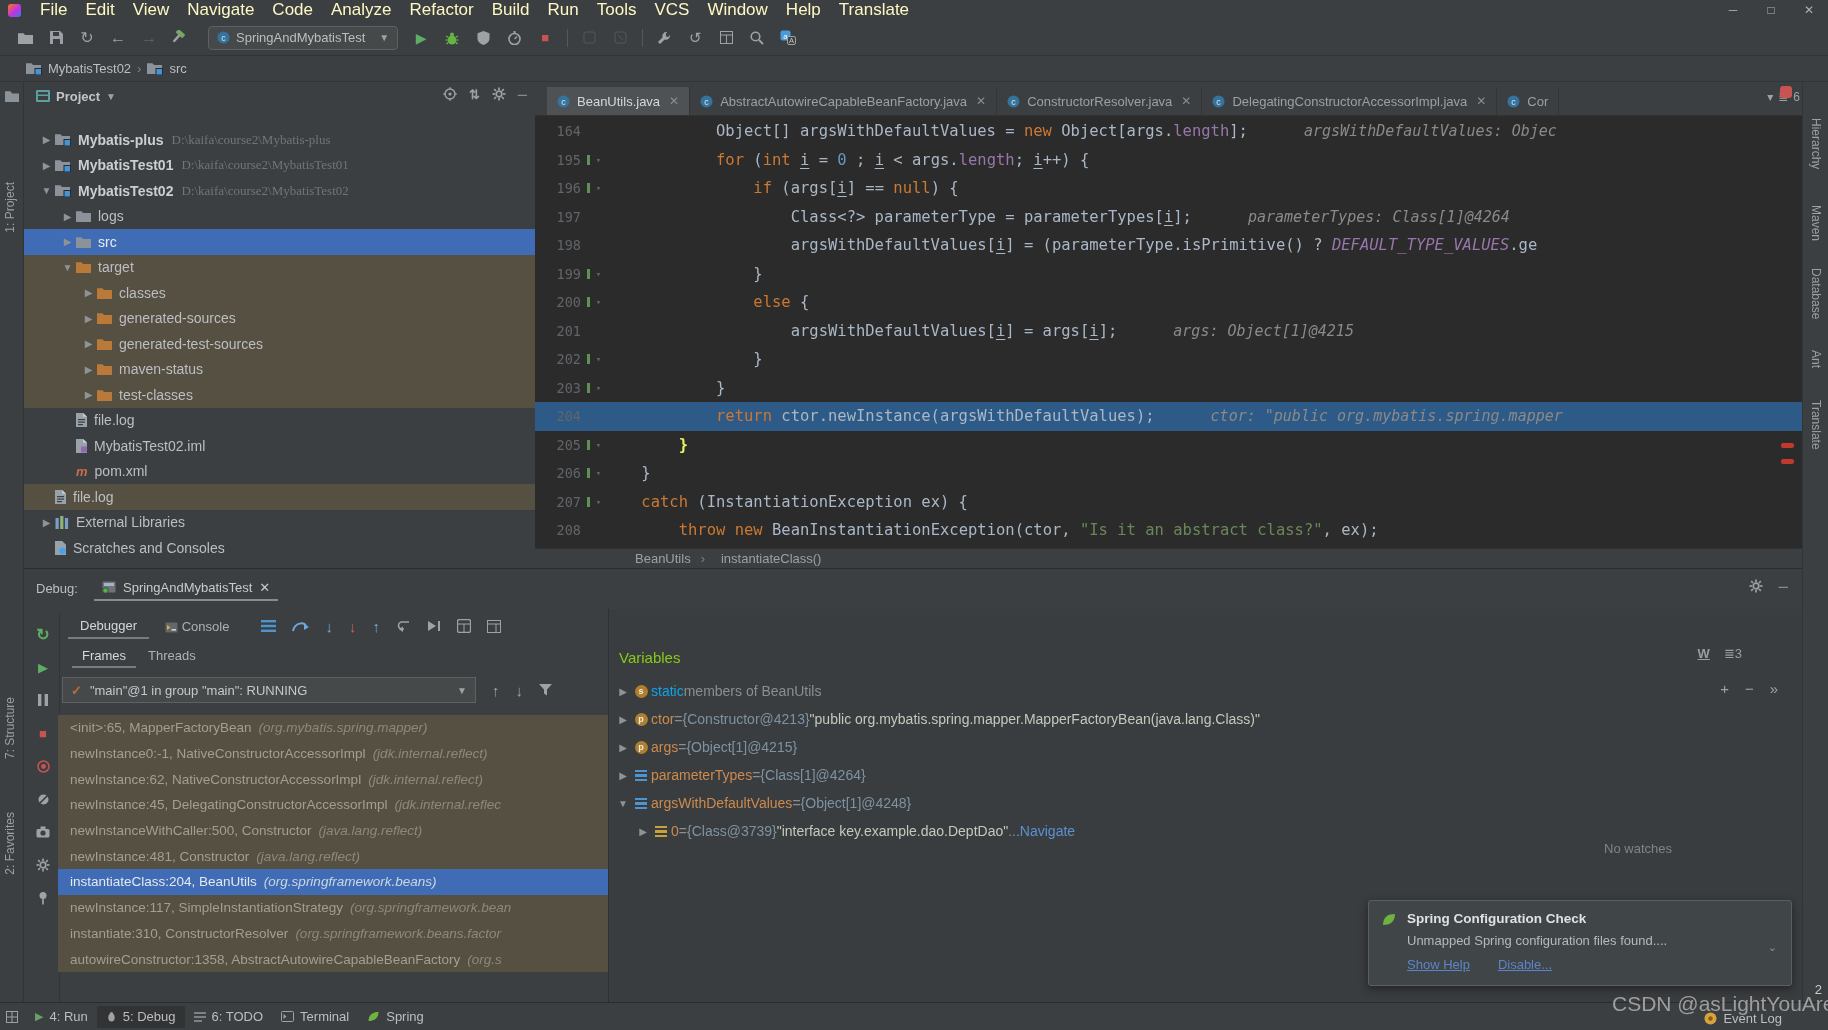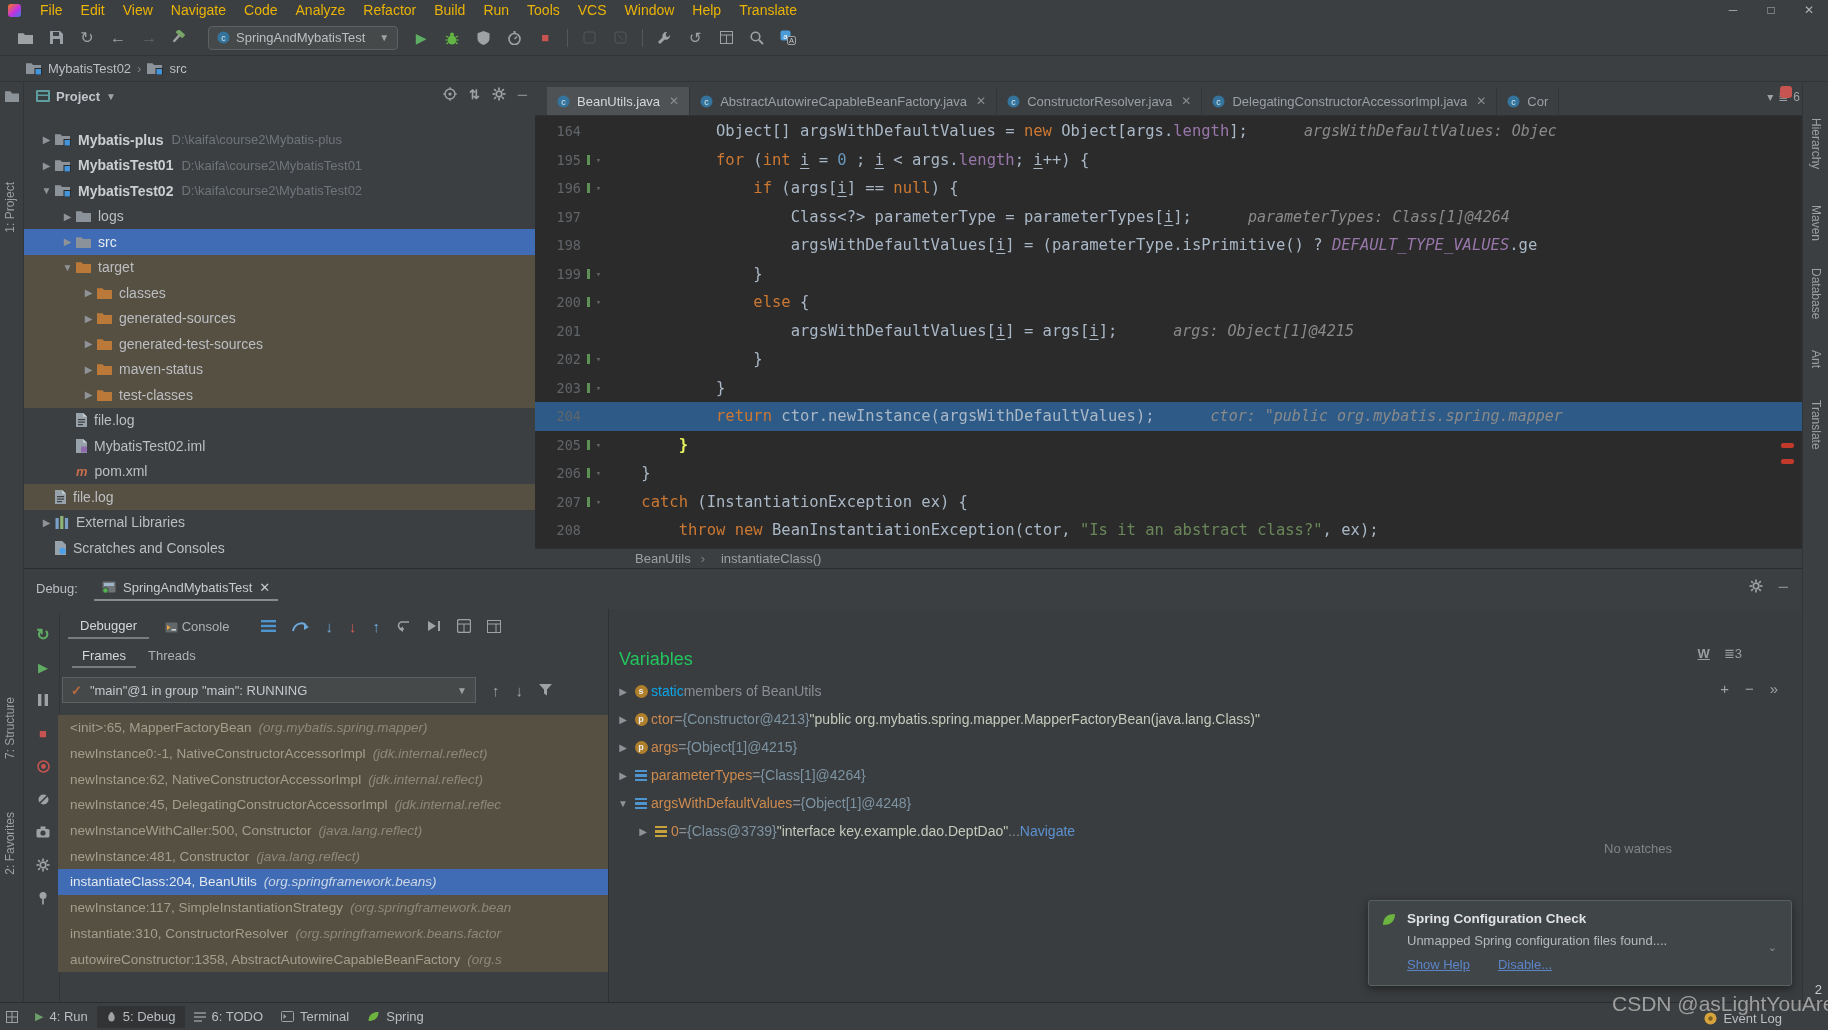--- a/index.html
+++ b/index.html
@@ -6,21 +6,21 @@
   .app{position:relative;width:1828px;height:1030px;background:#3c3f41;overflow:hidden;
        font-family:"Liberation Sans",sans-serif;color:#bbbbbb;font-size:13px;}
   .app *{box-sizing:border-box;}
   .ic{display:inline-flex;align-items:center;justify-content:center;vertical-align:middle;line-height:1;}
 
   
   .titlebar{position:absolute;left:0;top:0;width:100%;height:20px;display:flex;align-items:center;}
   .logo{width:13px;height:13px;margin:0 10px 0 8px;border-radius:3px;
         background:linear-gradient(135deg,#f97a12,#c131e6 55%,#3a7de0);}
   .menubar{display:flex;align-items:center;height:100%;}
-  .menu-item{padding:1px 9px;color:#eab308;font-size:14px;cursor:default;}
+  .menu-item{padding:1px 9px;color:#fef9c3;font-size:17px;cursor:default;}
   .wintitle{position:absolute;left:820px;top:2px;color:#9a9da0;font-size:13px;white-space:nowrap;}
   .winbtns{position:absolute;right:0;top:0;display:flex;}
   .winbtn{width:38px;height:19px;display:flex;align-items:center;justify-content:center;color:#aeb1b3;font-size:12px;}
 
   
   .toolbar{position:absolute;left:0;top:20px;width:100%;height:36px;display:flex;align-items:center;
            padding-left:12px;border-bottom:1px solid #313435;}
   .tbi{width:26px;height:24px;display:inline-flex;align-items:center;justify-content:center;margin-right:5px;}
   .tbsep{width:1px;height:18px;background:#55585a;margin:0 8px 0 4px;}
   .runbox{display:flex;align-items:center;height:24px;background:#45494a;border:1px solid #5e6163;border-radius:4px;
@@ -46,21 +46,21 @@
   
   .project{position:absolute;left:24px;top:82px;width:511px;height:486px;}
   .phead{position:absolute;left:0;top:0;right:0;height:28px;display:flex;align-items:center;padding-left:12px;font-weight:bold;}
   .phead .ptitle{color:#c2c5c9;font-size:13px;margin:0 6px;}
   .phead .caret{color:#9fa2a5;font-size:10px;}
   .pheadicons{position:absolute;right:8px;top:5px;display:flex;gap:12px;align-items:center;color:#9fa2a5;}
   .ptree{position:absolute;left:0;top:45px;right:0;bottom:0;overflow:hidden;}
   .trow{height:25.5px;display:flex;align-items:center;white-space:nowrap;font-size:14px;color:#bcbec2;}
   .trow .arrow{width:17px;display:inline-block;text-align:center;color:#8f9296;font-size:10px;flex:none;}
   .trow .tlabel{margin-left:7px;}
-  .trow .tpath{margin-left:8px;color:#70757a;font-size:13px;}
+  .trow .tpath{margin-left:8px;color:#70757a;font-size:13px;font-family:Liberation Serif, serif;}
   .trow.sel{background:#3f6cb5;}
   .trow.sel .tlabel{color:#e8ecf2;}
   .trow.drop{background:#565043;}
   .trow .b{font-weight:bold;color:#ccced2;}
 
   
   .editor{position:absolute;left:535px;top:82px;width:1267px;height:486px;background:#2b2b2b;}
   .tabbar{position:absolute;left:0;top:0;right:0;height:34px;background:#3c3f41;border-bottom:1px solid #323232;
           display:flex;align-items:flex-end;padding-left:12px;}
   .etab{height:28px;display:inline-flex;align-items:center;gap:7px;padding:0 10px;font-size:13px;color:#9ba0a5;
@@ -110,21 +110,21 @@
              padding:0 8px;color:#c5c8cc;font-size:13px;gap:8px;}
   .threadbox .caret{margin-left:auto;color:#9fa2a5;font-size:10px;}
   .frames{position:absolute;left:34px;top:146px;width:630px;bottom:0;overflow:hidden;}
   .frow{height:25.7px;display:flex;align-items:center;padding-left:12px;font-size:13.5px;color:#a39f8d;white-space:nowrap;overflow:hidden;}
   .frow .fpkg{margin-left:7px;font-style:italic;color:#8d897a;}
   .frow.lib{background:#565043;}
   .frow.sel{background:#3f6cb5;color:#e4e9f0;}
   .frow.sel .fpkg{color:#ccd6e6;}
   .vdiv{position:absolute;left:584px;top:40px;bottom:0;width:1px;background:#2e3133;}
   .vars{position:absolute;left:585px;top:40px;right:0;bottom:0;background:#3a3d3f;}
-  .vhead{position:absolute;left:10px;top:40px;color:#22c55e;font-size:18px;}
+  .vhead{position:absolute;left:10px;top:40px;color:#84cc16;font-size:15px;}
   .vheadicons{position:absolute;right:60px;top:38px;display:flex;gap:14px;color:#9a9da0;font-size:12px;}
   .watchtools{position:absolute;right:24px;top:72px;display:flex;gap:16px;color:#9fa2a5;font-size:15px;}
   .varlist{position:absolute;left:0;top:68px;right:220px;bottom:0;overflow:hidden;}
   .vrow{height:28px;display:flex;align-items:center;padding-left:6px;font-size:14px;white-space:nowrap;overflow:hidden;}
   .vrow .arrow{width:16px;text-align:center;color:#8f9296;font-size:10px;flex:none;}
   .vrow .vico{width:20px;flex:none;display:inline-flex;justify-content:center;}
   .vname{color:#cc8a4e}.vdim{color:#8a8e92}.vref{color:#7d93a2}.vstr{color:#c3cabb}
   .vlink{color:#5c91cf}.vn2{color:#0ea5e9}
   .nowatches{position:absolute;right:130px;top:232px;color:#808488;font-size:13px;}
   .lettericon{width:13px;height:13px;border-radius:50%;background:#b07f2c;color:#ecedef;font-size:9px;

